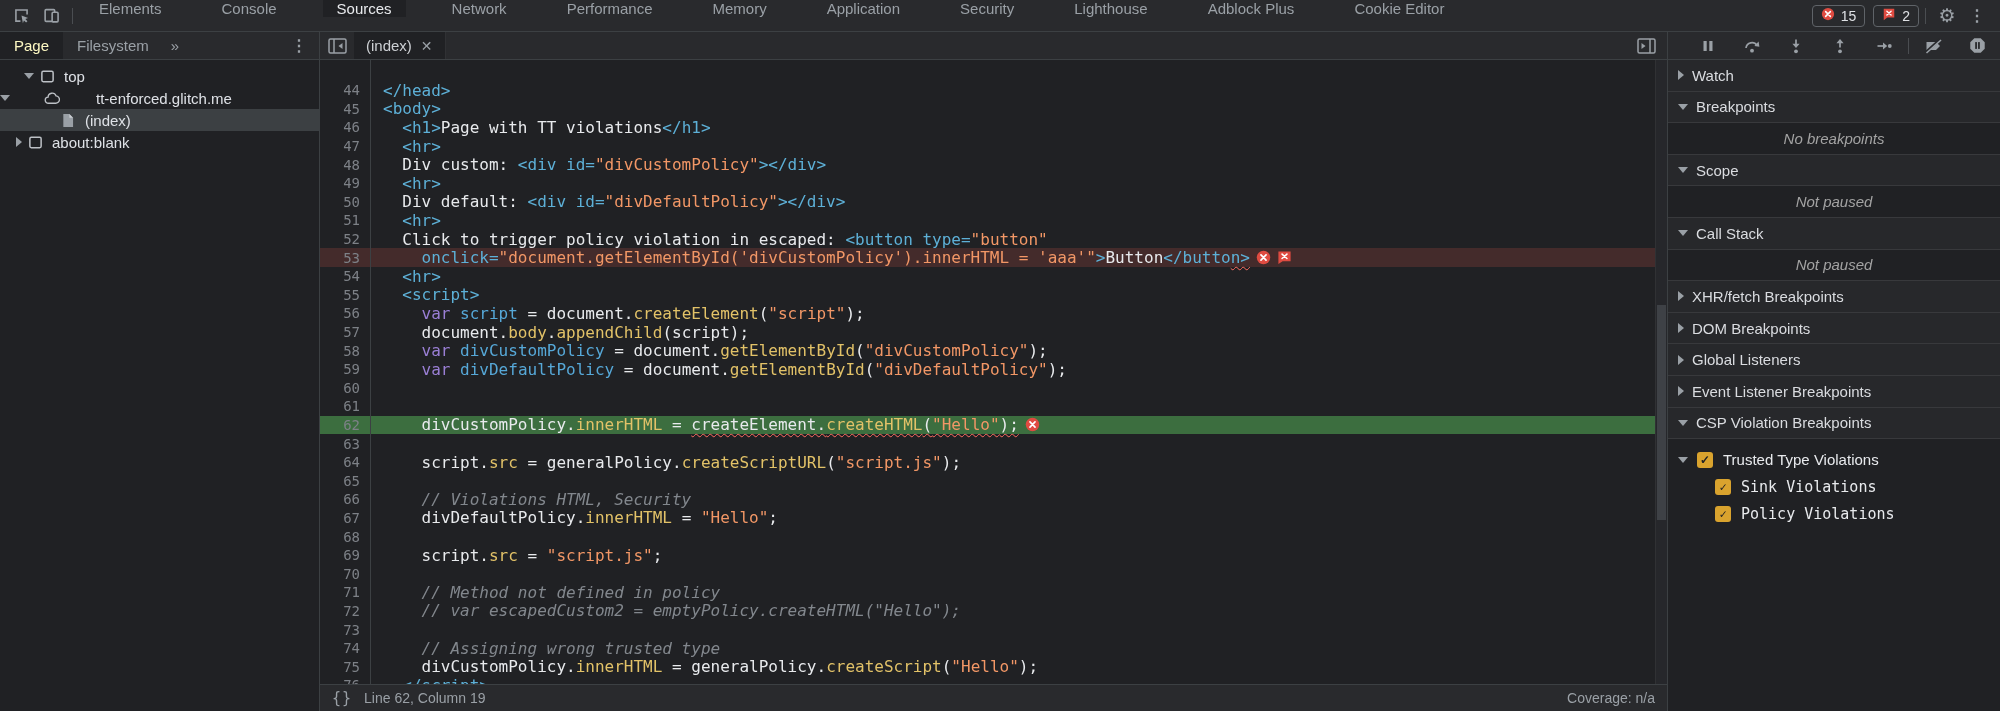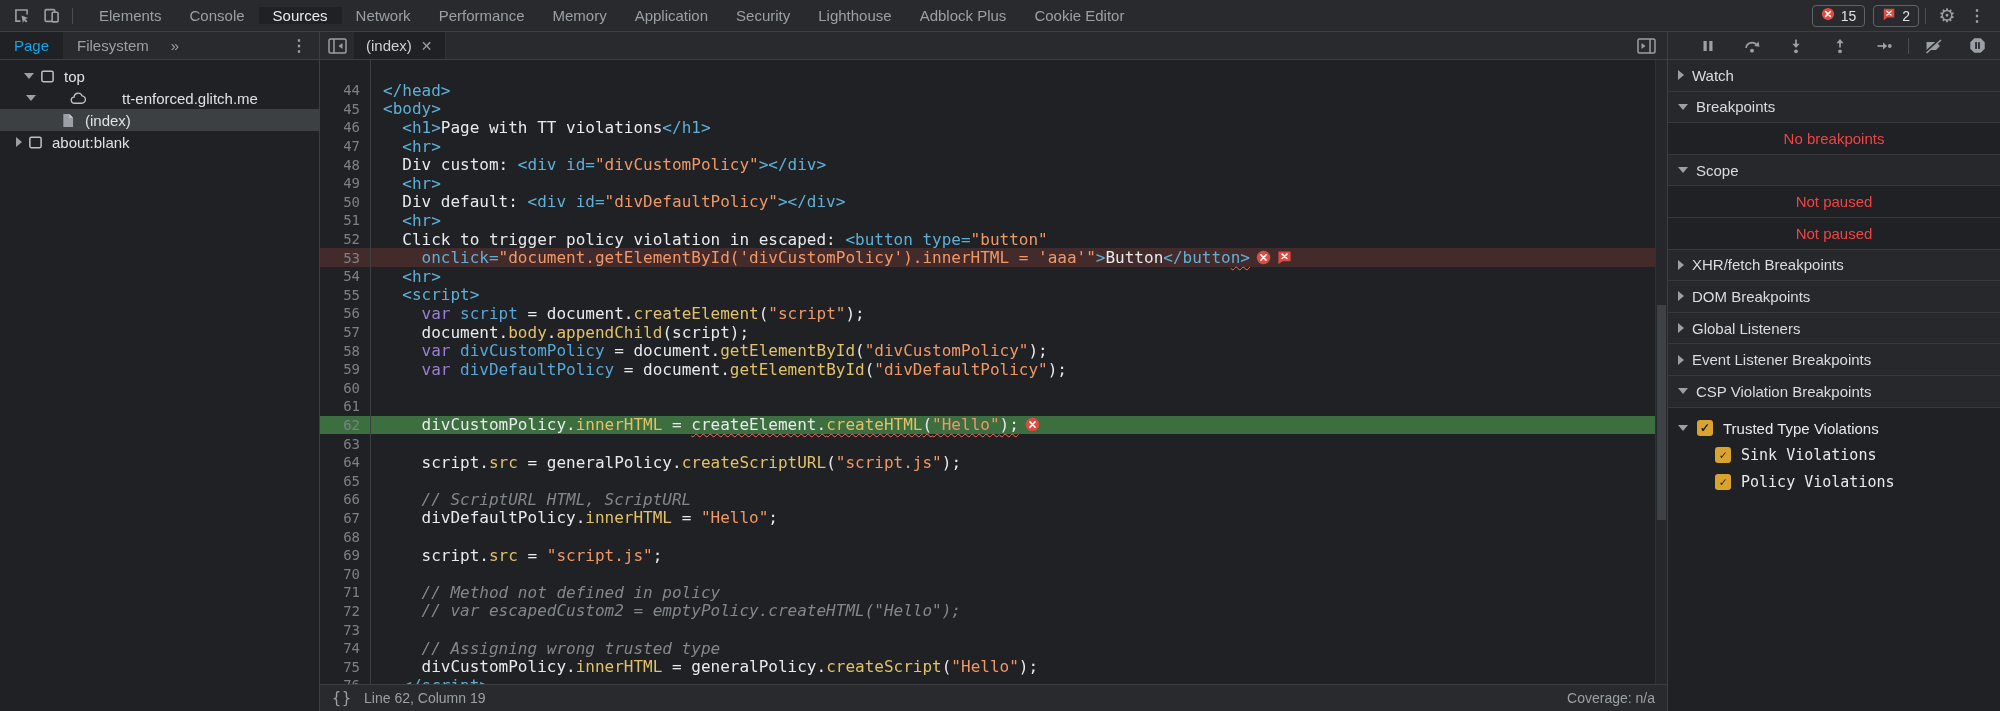--- a/index.html
+++ b/index.html
@@ -4,34 +4,34 @@
 <style>
   html,body{margin:0;padding:0;background:#121212;}
   .app{position:relative;width:2000px;height:711px;background:#202124;
        font-family:"Liberation Sans",sans-serif;color:#e8eaed;
        display:grid;grid-template-columns:320px 1347px 333px;grid-template-rows:32px 28px 624px 27px;
        overflow:hidden;user-select:none;}
   .topbar{grid-row:1;grid-column:1/4;background:#292a2d;border-bottom:1px solid #3c4043;
           display:flex;align-items:center;box-sizing:border-box;}
   .icon-btn{display:flex;align-items:center;justify-content:center;width:30px;height:26px;color:#9aa0a6;cursor:pointer;flex:none;}
   .vsep{width:1px;height:16px;background:#4a4d51;margin:0 6px;flex:none;}
-  .ptabs{display:flex;height:100%;align-items:center;margin-left:6px;}
+  .ptabs{display:flex;height:100%;align-items:flex-start;margin-left:6px;gap:32px;}
   .ptab{display:flex;align-items:center;padding:0 14px;font-size:15px;color:#9aa0a6;cursor:pointer;}
   .ptab.sel{background:#202124;color:#e8eaed;}
   .top-right{margin-left:auto;display:flex;align-items:center;padding-right:8px;}
   .badge{display:flex;align-items:center;gap:6px;border:1px solid #5f6368;border-radius:4px;
          height:20px;padding:0 8px;margin-left:8px;font-size:14px;color:#dfe1e5;cursor:pointer;}
   .glyph{font-size:19px;line-height:1;}
   .kebab{font-size:16px;font-weight:bold;letter-spacing:0;}
 
   .nav-tabstrip,.editor-tabstrip,.debug-toolbar{background:#292a2d;border-bottom:1px solid #3c4043;
       display:flex;align-items:stretch;box-sizing:border-box;}
   .nav-tabstrip{grid-row:2;grid-column:1;border-right:1px solid #3c4043;}
   .ntab{display:flex;align-items:center;padding:0 14px;font-size:15px;color:#9aa0a6;cursor:pointer;}
-  .ntab.sel{background:#202124;color:#0ea5e9;}
+  .ntab.sel{background:#202124;color:#fef9c3;}
   .chev{display:flex;align-items:center;color:#9aa0a6;font-size:15px;padding:0 8px;cursor:pointer;}
   .nav-kebab{margin-left:auto;display:flex;align-items:center;color:#9aa0a6;padding:0 12px;cursor:pointer;font-weight:bold;}
 
   .editor-tabstrip{grid-row:2;grid-column:2;}
   .file-tab{display:flex;align-items:center;gap:9px;background:#202124;padding:0 12px;
             font-size:15px;color:#cdd0d4;cursor:pointer;border-right:1px solid #303134;}
   .close-x{color:#9aa0a6;font-size:14px;cursor:pointer;}
   .strip-icon{display:flex;align-items:center;justify-content:center;width:34px;cursor:pointer;flex:none;}
   .strip-icon.right{margin-left:auto;margin-right:4px;}
 
@@ -64,21 +64,21 @@
      text-decoration-thickness:1px;text-underline-offset:3px;}
   .li{width:15px;height:15px;margin-left:6px;flex:none;cursor:pointer;}
   .scrollbar{position:absolute;right:0;top:0;bottom:0;width:11px;background:#26272b;border-left:1px solid #303134;z-index:4;}
   .thumb{position:absolute;left:1px;right:1px;top:245px;height:215px;background:#3e4146;cursor:grab;}
 
   .debugger{grid-row:3/5;grid-column:3;background:#202124;border-left:1px solid #3c4043;box-sizing:border-box;font-size:15px;}
   .sec-h{height:31.6px;box-sizing:border-box;display:flex;align-items:center;padding-left:10px;
          background:#27282b;border-bottom:1px solid #38393c;color:#dadce0;cursor:pointer;}
   .sec-h .tri{margin-right:8px;}
   .sec-c{height:31.6px;box-sizing:border-box;display:flex;align-items:center;justify-content:center;
-         background:#202124;border-bottom:1px solid #38393c;color:#ef4444;}
+         background:#202124;border-bottom:1px solid #38393c;color:#a3a3a3;font-style:italic;}
   .csp-tree{padding:7px 0 9px 0;background:#202124;}
   .ttv-row{display:flex;align-items:center;height:27px;padding-left:10px;cursor:pointer;}
   .ttv-row.child{padding-left:47px;font-family:"DejaVu Sans Mono","Liberation Mono",monospace;font-size:15px;}
   .cb{width:16px;height:16px;border-radius:3px;background:#d9a32e;color:#202124;display:flex;align-items:center;
       justify-content:center;font-size:12px;font-weight:bold;margin-right:10px;flex:none;cursor:pointer;}
 
   .statusbar{grid-row:4;grid-column:2;background:#292a2d;border-top:1px solid #3c4043;box-sizing:border-box;
              display:flex;align-items:center;padding:0 12px;gap:12px;color:#9aa0a6;font-size:14px;}
   .curly{font-family:"DejaVu Sans Mono",monospace;font-size:15px;cursor:pointer;letter-spacing:1px;}
   .spacer{flex:1;}
@@ -221,21 +221,21 @@
   <aside class="navigator" id="navTree">
       <div class="trow" style="padding-left: 24px;">
         <span class="tri d"></span>
         <span class="ticon">
           <svg width="15" height="15" viewBox="0 0 16 16">
             <rect x="2" y="2.5" width="12" height="11" rx="1.5" fill="none" stroke="#bdc1c6" stroke-width="1.6"></rect>
           </svg>
         </span>
         <span>top</span>
       </div>
-      <div class="trow" style="padding-left: 26px; gap: 28px;">
+      <div class="trow" style=" gap: 28px;">
         <span class="tri d"></span>
         <span class="ticon">
           <svg width="17" height="15" viewBox="0 0 18 14">
             <path d="M5 12.3a3.4 3.4 0 0 1-.4-6.8A4.6 4.6 0 0 1 13.5 4a3.4 3.4 0 0 1-.6 8.3Z" fill="none" stroke="#bdc1c6" stroke-width="1.5"></path>
           </svg>
         </span>
         <span>tt-enforced.glitch.me</span>
       </div>
       <div class="trow sel" style="padding-left: 44px;">
         <span class="tri none"></span>
@@ -351,21 +351,21 @@
         <div class="cl">
           <div class="ln">64</div>
           <div class="ct"><span class="p">    script.</span><span class="f">src</span><span class="p"> = generalPolicy.</span><span class="f">createScriptURL</span><span class="p">(</span><span class="s">"script.js"</span><span class="p">);</span></div>
         </div>
         <div class="cl">
           <div class="ln">65</div>
           <div class="ct"></div>
         </div>
         <div class="cl">
           <div class="ln">66</div>
-          <div class="ct"><span class="c">    // ScriptURL HTML, ScriptURL</span></div>
+          <div class="ct"><span class="c">    // Violations HTML, Security</span></div>
         </div>
         <div class="cl">
           <div class="ln">67</div>
           <div class="ct"><span class="p">    divDefaultPolicy.</span><span class="f">innerHTML</span><span class="p"> = </span><span class="s">"Hello"</span><span class="p">;</span></div>
         </div>
         <div class="cl">
           <div class="ln">68</div>
           <div class="ct"></div>
         </div>
         <div class="cl">
@@ -415,20 +415,24 @@
       <div class="sec-h">
         <span class="tri d"></span>
         <span>Breakpoints</span>
       </div>
       <div class="sec-c">No breakpoints</div>
       <div class="sec-h">
         <span class="tri d"></span>
         <span>Scope</span>
       </div>
       <div class="sec-c">Not paused</div>
+      <div class="sec-h">
+        <span class="tri d"></span>
+        <span>Call Stack</span>
+      </div>
       <div class="sec-c">Not paused</div>
       <div class="sec-h">
         <span class="tri r"></span>
         <span>XHR/fetch Breakpoints</span>
       </div>
       <div class="sec-h">
         <span class="tri r"></span>
         <span>DOM Breakpoints</span>
       </div>
       <div class="sec-h">

